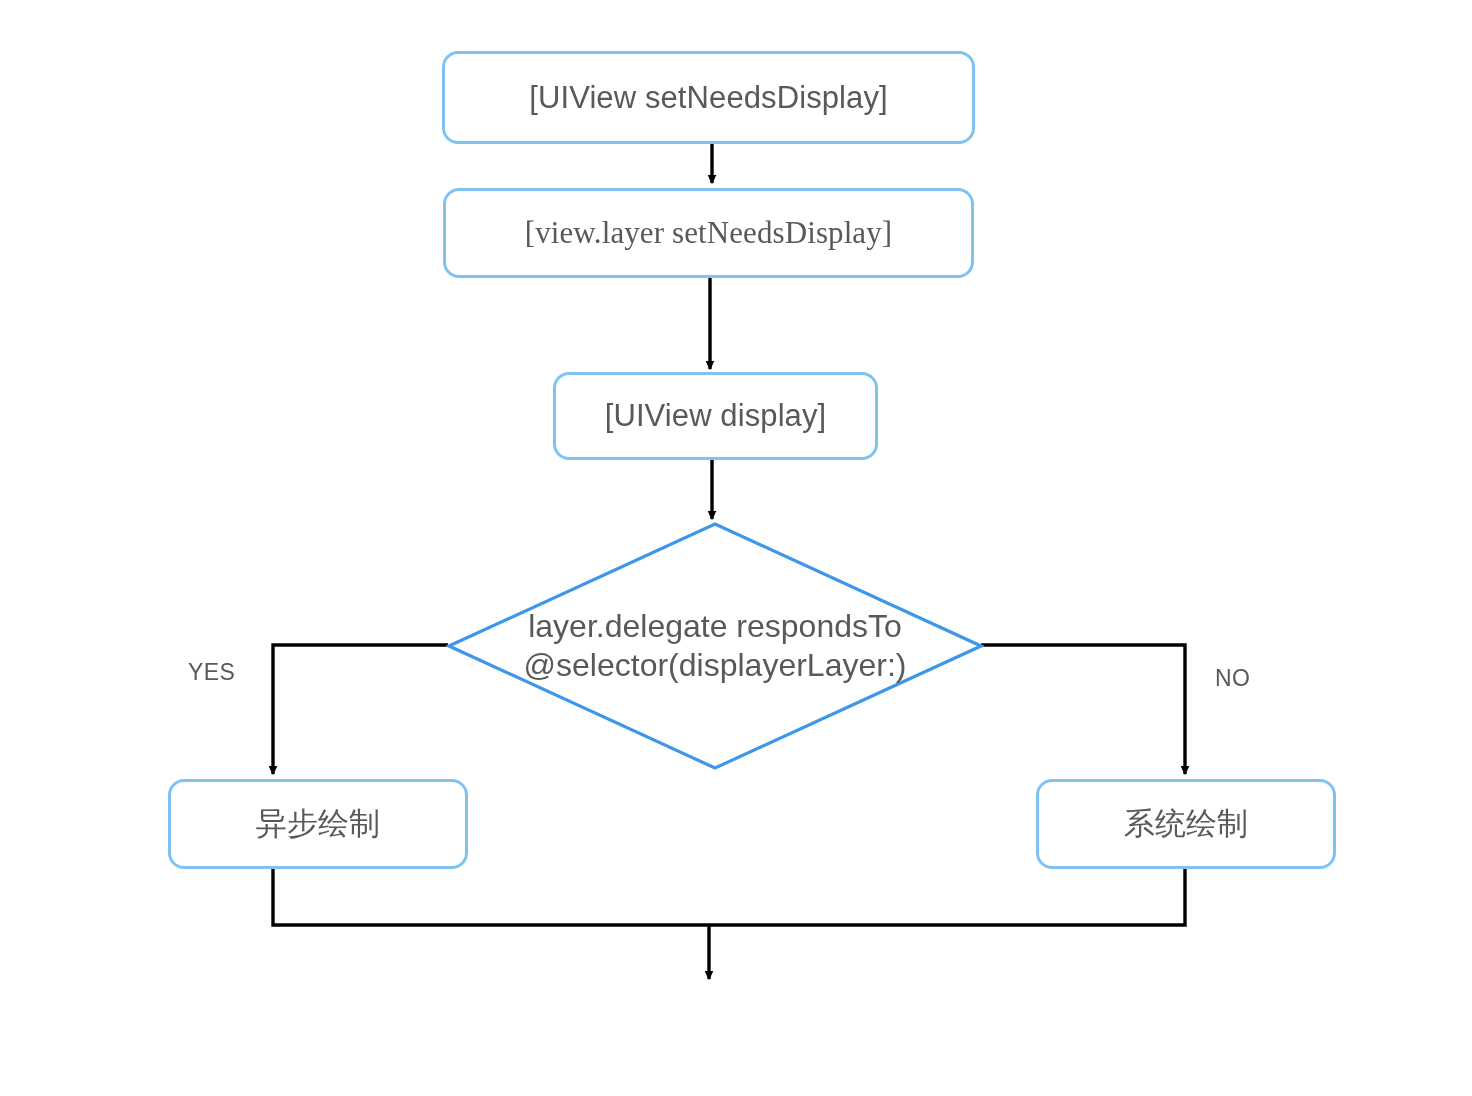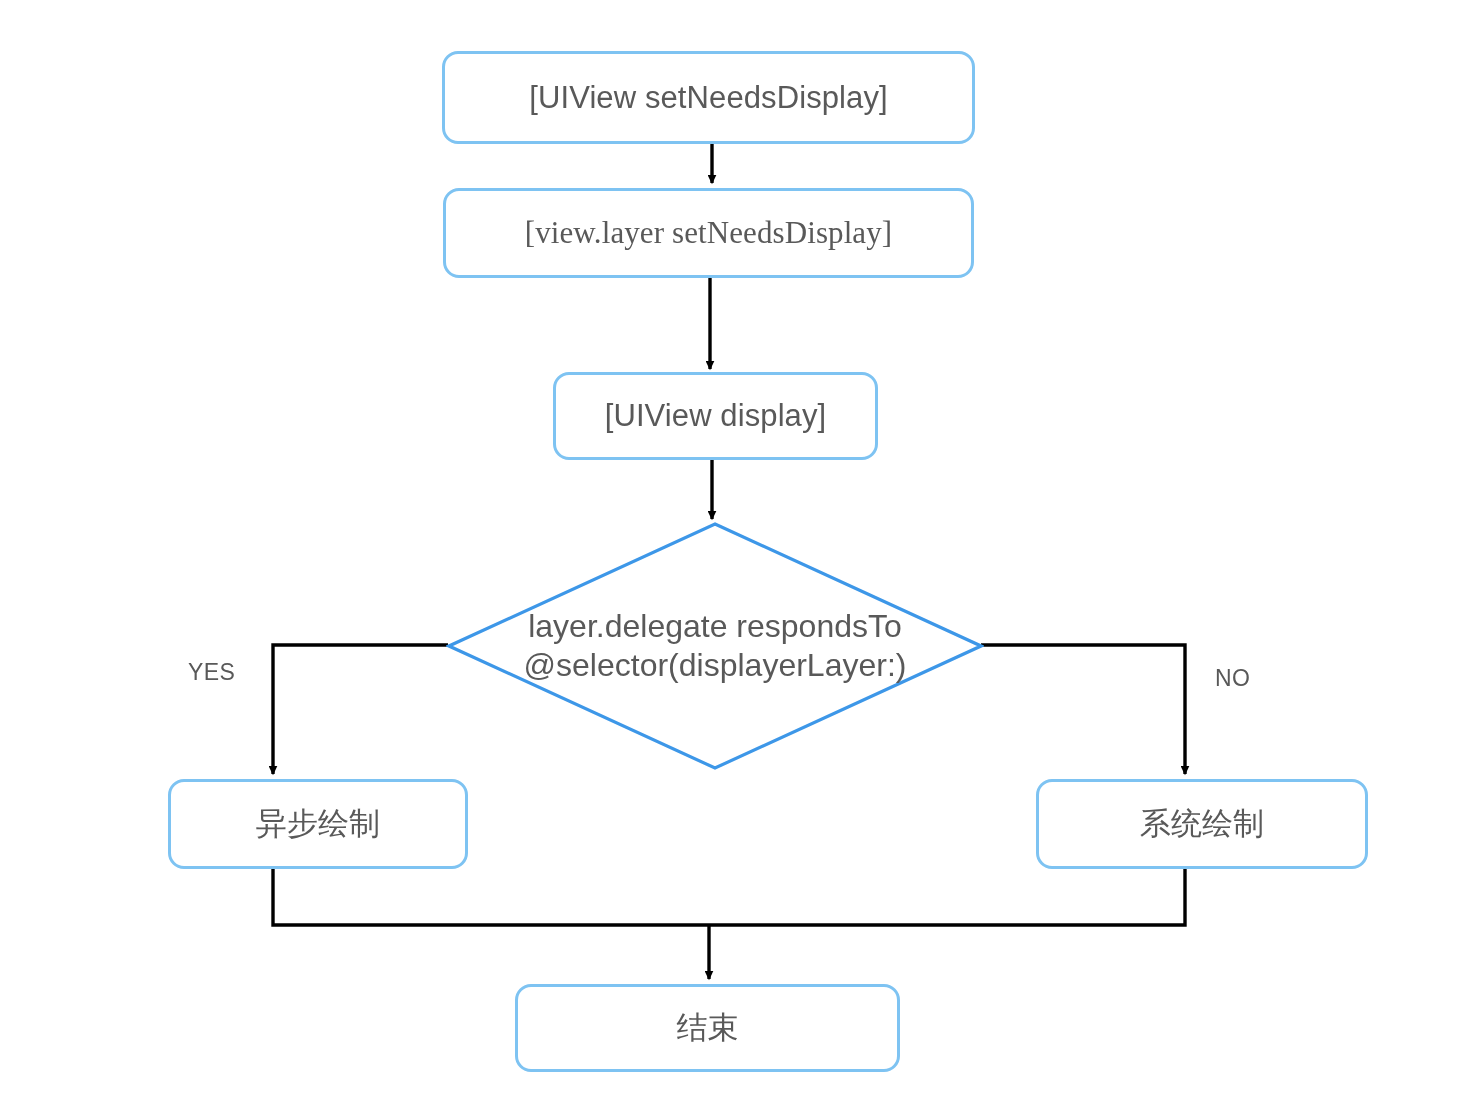--- a/index.html
+++ b/index.html
@@ -130,21 +130,18 @@
   </div>
 
   <div class="edge-label" style="left:1215px; top:665px;">
     <span>NO</span>
   </div>
 
   <div class="node process" style="left:124px; top:779px; width:300px; height:90px;margin-left:44px;">
     <span>异步绘制</span>
   </div>
 
-  <div class="node process" style="left:1036px; top:779px; width:332px; height:90px;">
+  <div class="node process" style="left:1036px; top:779px; width:300px; height:90px;">
     <span>系统绘制</span>
   </div>
 
-  <div class="node terminator" style="left:515px; top:984px; width:385px; height:88px;">
-    <span>结束</span>
-  </div>
 
 </div>
 
 </body></html>

